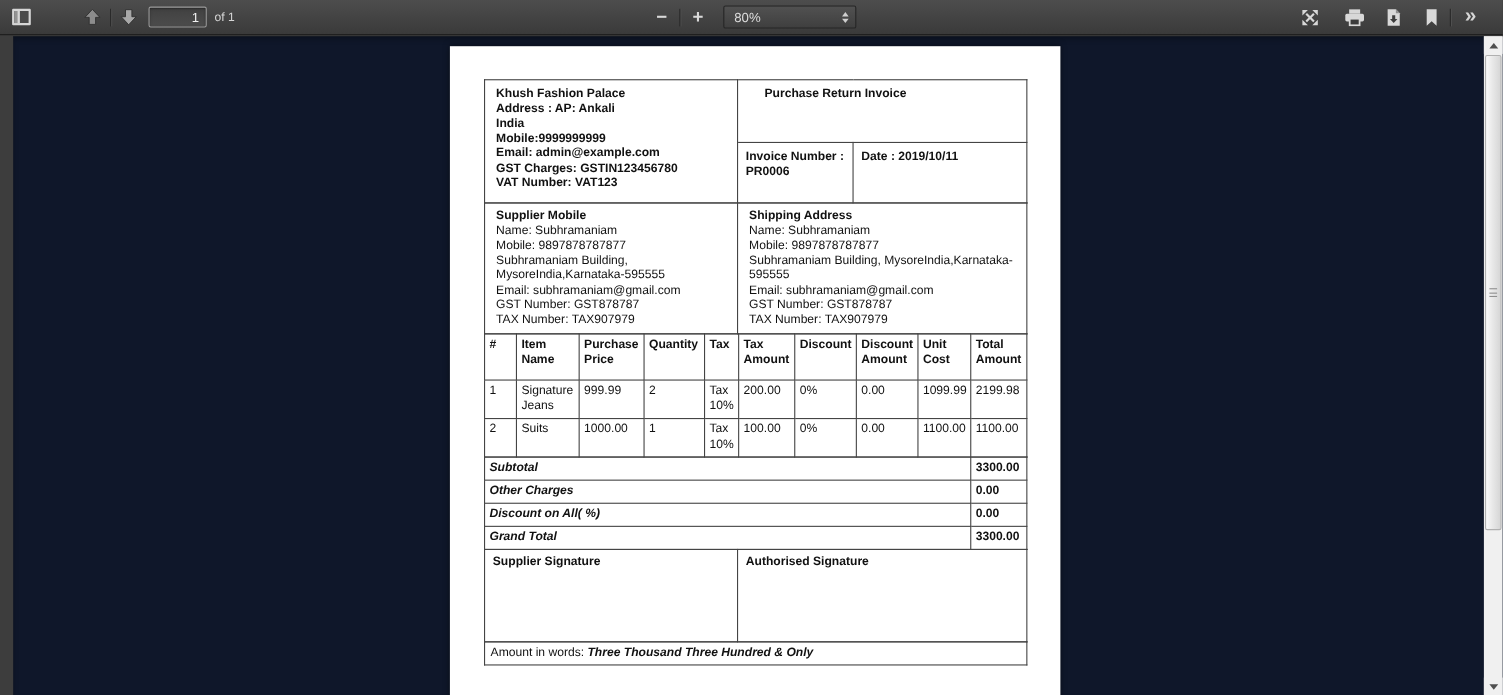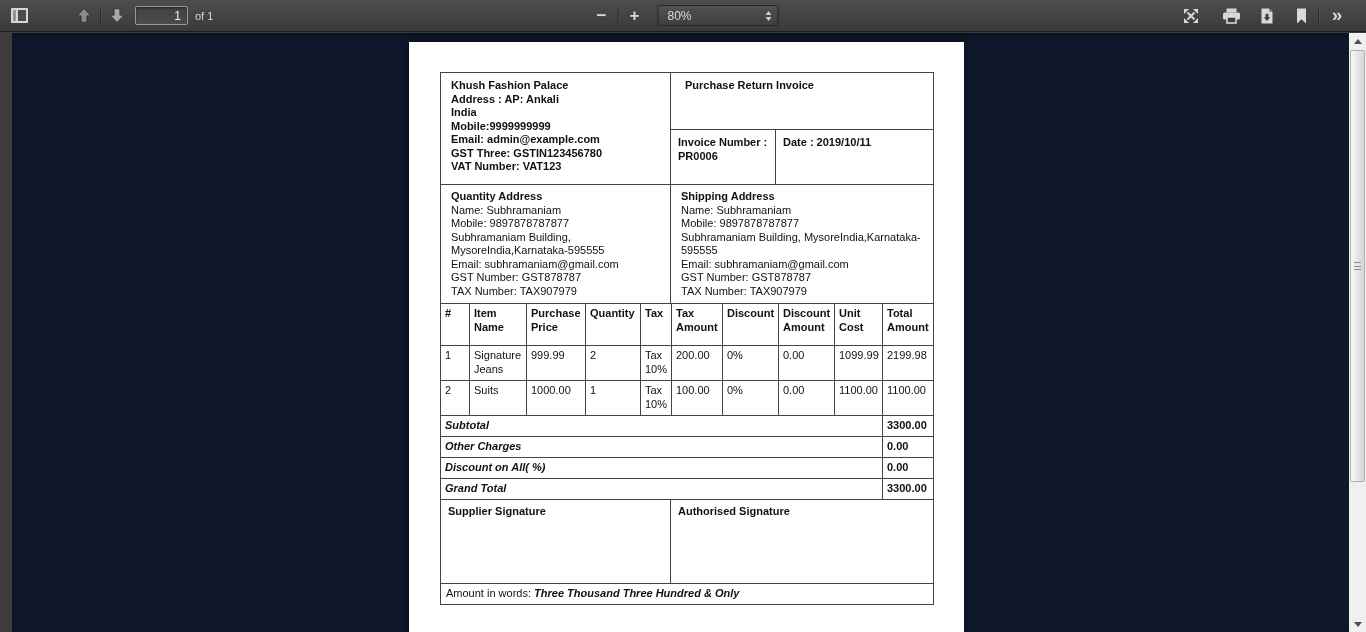--- a/index.html
+++ b/index.html
@@ -53,21 +53,21 @@
   .invoice { position:absolute; left:31px; top:30px; width:493px;
     font-size:11px; color:#111; line-height:13.5px; }
   table.grid { border-collapse:collapse; width:493px; table-layout:fixed; margin-top:-1px; }
   table.grid.first { margin-top:0; }
   table.grid td, table.grid th { border:1px solid #444; vertical-align:top;
     padding:3px 4px; font-size:11px; text-align:left; overflow:hidden; }
   .b { font-weight:bold; }
   .bi { font-weight:bold; font-style:italic; }
   .r { text-align:right; }
   .company-cell { padding:6px 10px !important; }
-  .title-cell { height:57px; padding:6px 14px !important; }
+  .title-cell { height:57px; padding:6px 24px !important; }
   .invnum-cell, .date-cell { height:55px; padding:6px 7px !important; }
   .addr-cell { height:117px; padding:5px 10px !important; }
   .items-th { height:42px; }
   .items-td { height:35px; }
   .total-td { height:23px; }
   .sum-lbl { height:21px; text-align:right;font-style:italic; }
   .sum-val { height:21px; text-align:right; }
   .amount-cell { height:21px; padding:3px 5px !important; }
   .sign-cell { height:84px; padding:5px 7px !important; }
   .total-label { text-align:center; }
@@ -193,21 +193,21 @@
             <col style="width:158px">
           </colgroup>
         <tbody>
             <tr>
           <td class="company-cell" rowspan="2">
             <div class="b">Khush Fashion Palace</div>
             <div class="b">Address : AP: Ankali</div>
             <div class="b">India</div>
             <div class="b">Mobile:9999999999</div>
             <div class="b">Email: admin@example.com</div>
-            <div class="b">GST Three: GSTIN123456780</div>
+            <div class="b">GST Charges: GSTIN123456780</div>
             <div class="b">VAT Number: VAT123</div>
           </td>
           <td class="title-cell b" colspan="2">Purchase Return Invoice</td>
         </tr>
         <tr>
           <td class="invnum-cell">
             <div class="b">Invoice Number :</div>
             <div class="b">PR0006</div>
           </td>
           <td class="date-cell b">Date : 2019/10/11</td>
@@ -216,21 +216,21 @@
         </table>
 
       <table class="grid">
         <colgroup>
             <col style="width:230px">
             <col style="width:263px">
           </colgroup>
         <tbody>
             <tr>
           <td class="addr-cell">
-            <div class="b">Quantity Address</div>
+            <div class="b">Supplier Mobile</div>
             <div>Name: Subhramaniam</div>
             <div>Mobile: 9897878787877</div>
             <div>Subhramaniam Building, MysoreIndia,Karnataka-595555</div>
             <div>Email: subhramaniam@gmail.com</div>
             <div>GST Number: GST878787</div>
             <div>TAX Number: TAX907979</div>
           </td>
           <td class="addr-cell">
             <div class="b">Shipping Address</div>
             <div>Name: Subhramaniam</div>

